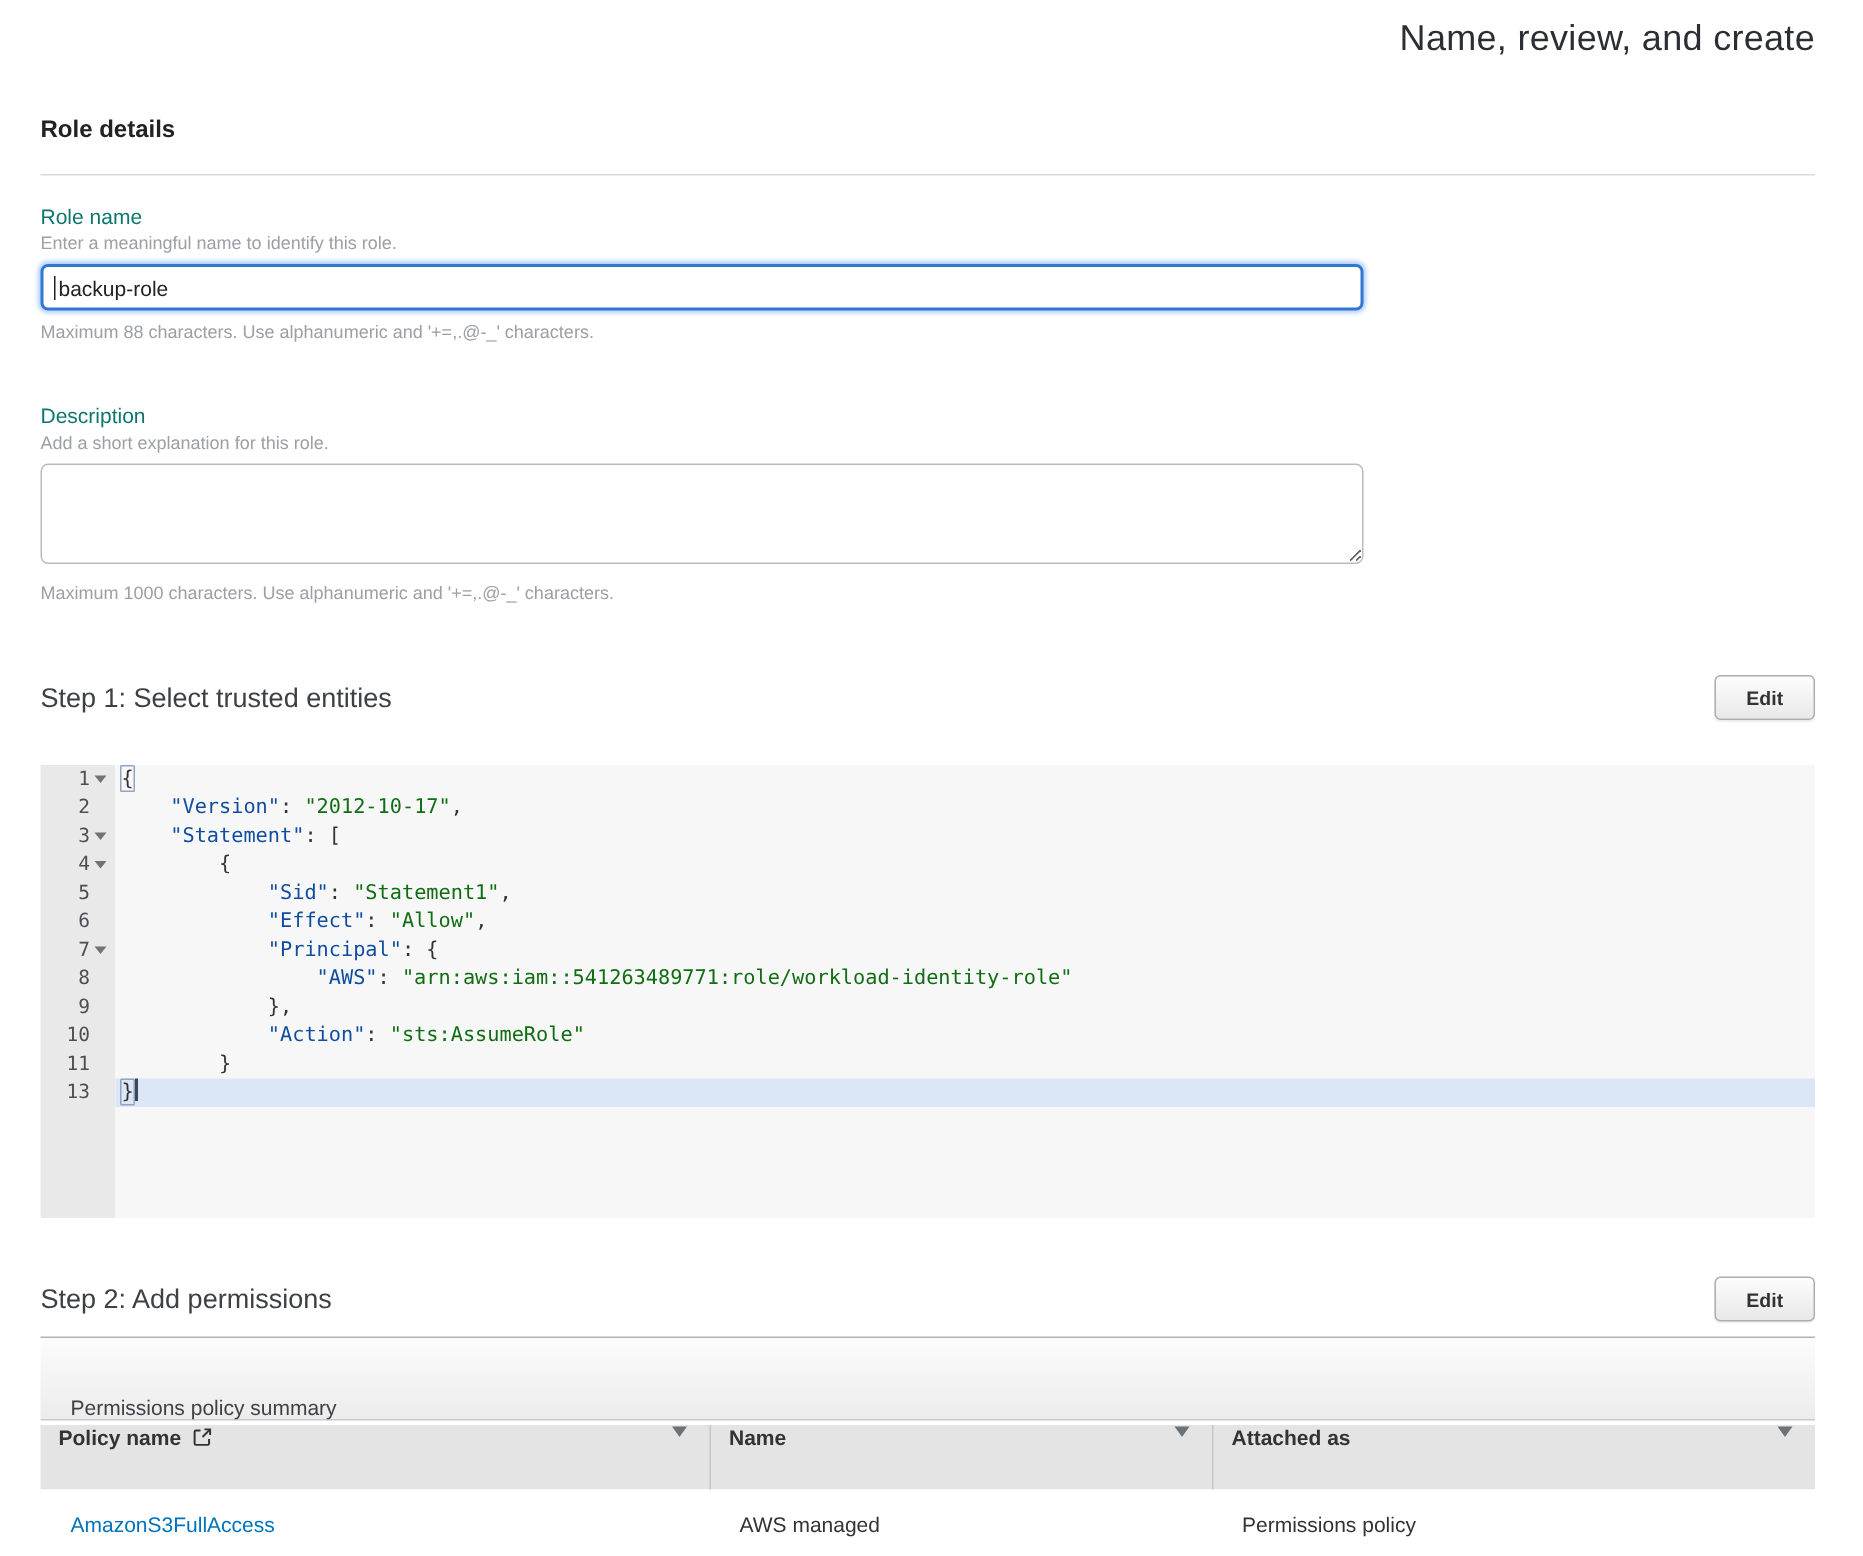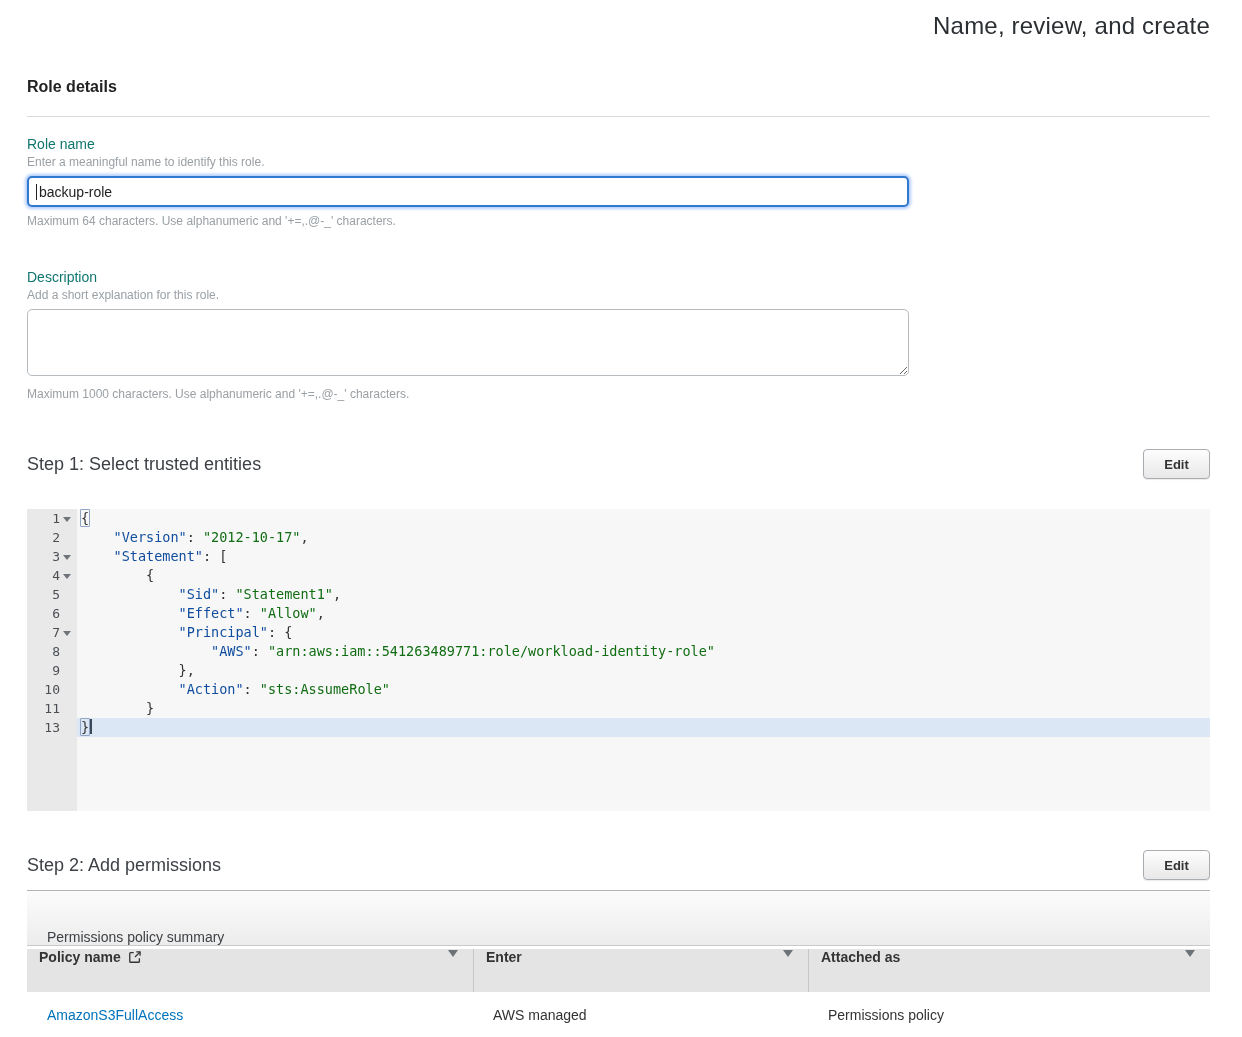--- a/index.html
+++ b/index.html
@@ -107,21 +107,21 @@
   <h2 class="section-heading">Role details</h2>
   <hr class="divider">
 
   <div class="field">
     <div class="field-label">Role name</div>
     <div class="field-hint">Enter a meaningful name to identify this role.</div>
     <div class="input-wrap">
       <input class="text-input" type="text" value="backup-role" style="">
       <span class="caret"></span>
     </div>
-    <div class="field-help">Maximum 64 characters. Use alphanumeric and '+=,.@-_' characters.</div>
+    <div class="field-help">Maximum 88 characters. Use alphanumeric and '+=,.@-_' characters.</div>
   </div>
 
   <div class="field desc-field">
     <div class="field-label">Description</div>
     <div class="field-hint">Add a short explanation for this role.</div>
     <textarea class="textarea" style=""></textarea>
     <div class="field-help">Maximum 1000 characters. Use alphanumeric and '+=,.@-_' characters.</div>
   </div>
 
   <div class="step-row step1-row">
@@ -159,21 +159,21 @@
             <span class="th-label">Policy name<svg class="ext-icon" width="14" height="14" viewBox="0 0 16 16">
                 <path d="M13 9.5v3.5a1 1 0 0 1-1 1H3a1 1 0 0 1-1-1V4a1 1 0 0 1 1-1h3.5" fill="none" stroke="#333" stroke-width="1.5"></path>
                 <path d="M9.5 2.2h4.3v4.3" fill="none" stroke="#333" stroke-width="1.5"></path>
                 <path d="M13.6 2.4 L8 8" fill="none" stroke="#333" stroke-width="1.5"></path>
               </svg></span>
             <svg class="filter-tri" viewBox="0 0 12 9">
               <path d="M1 1 L11 1 L6 8 Z" fill="#6b7378"></path>
             </svg>
           </div>
           <div class="th th-1">
-            <span class="th-label">Enter</span>
+            <span class="th-label">Name</span>
             <svg class="filter-tri" viewBox="0 0 12 9">
               <path d="M1 1 L11 1 L6 8 Z" fill="#6b7378"></path>
             </svg>
           </div>
           <div class="th th-2">
             <span class="th-label">Attached as</span>
             <svg class="filter-tri" viewBox="0 0 12 9">
               <path d="M1 1 L11 1 L6 8 Z" fill="#6b7378"></path>
             </svg>
           </div>

